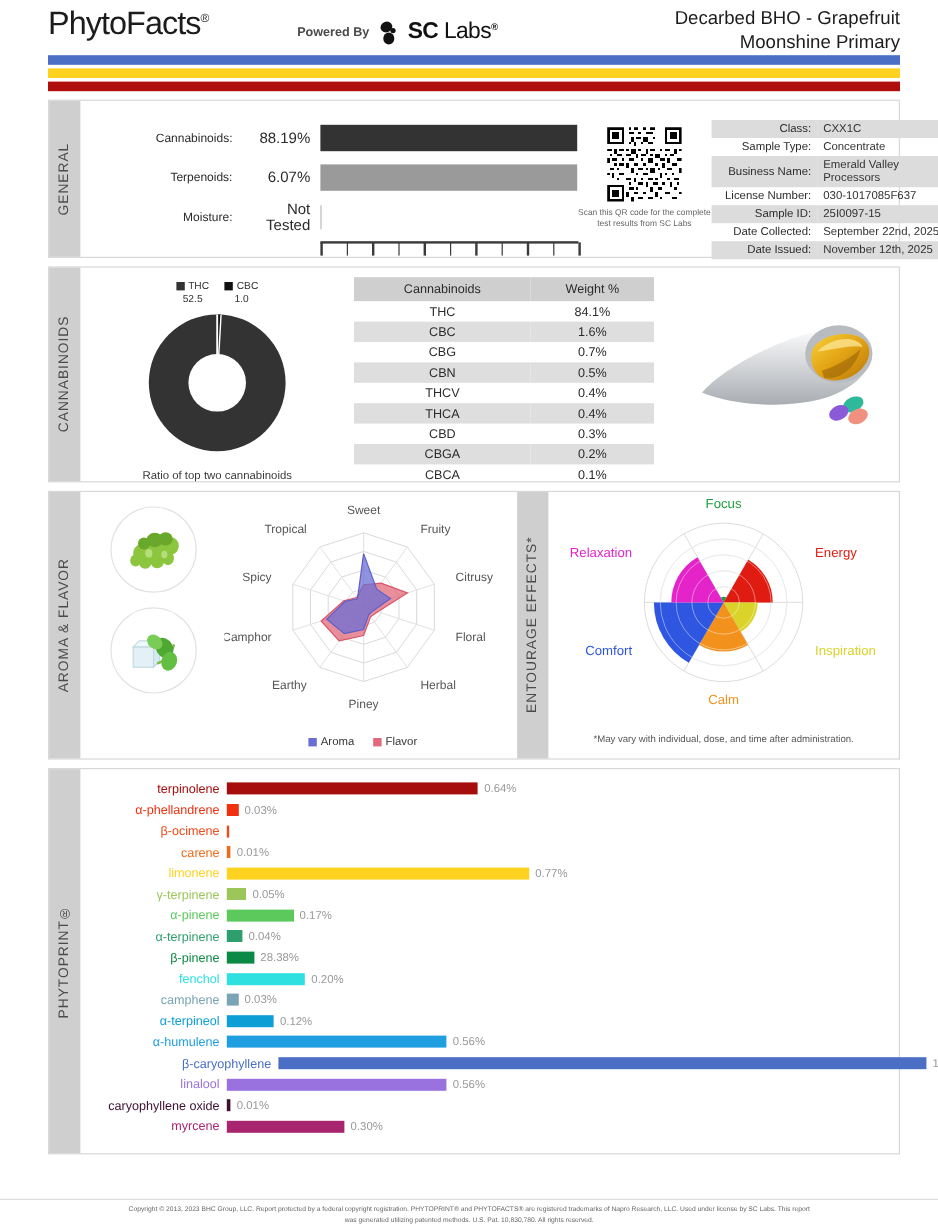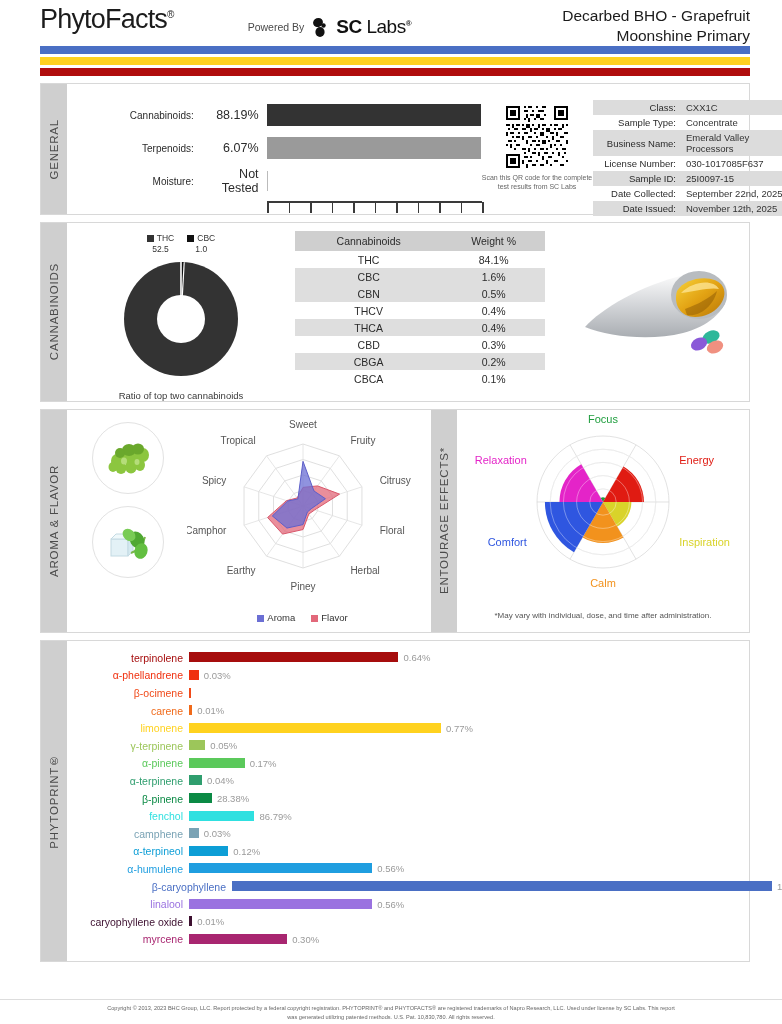--- a/index.html
+++ b/index.html
@@ -11,21 +11,21 @@
     overflow: hidden;
     position: relative;
   }
   .page { width: 782px; height: 1024px; position: relative; padding: 0 8px; }
 
   
   .header { display: flex; align-items: flex-start; padding: 6px 24px 0 32px; height: 44px; }
   .brand { font-size: 27px; font-weight: normal; letter-spacing: -0.8px; color: #1c1c1c; line-height: 1; }
   .brand sup { font-size: 10px; vertical-align: super; }
   .powered { display: flex; align-items: center; gap: 6px; margin-left: 74px; margin-top: 10px; }
-  .powered-label { font-size: 10.5px; color: #4a4a4a; }
+  .powered-label { font-size: 10.5px; color: #4a4a4a; font-weight: bold; }
   .sclabs-logo { display: flex; align-items: center; gap: 4px; }
   .sclabs-text { font-size: 19px; font-weight: bold; color: #111; letter-spacing: -0.5px; }
   .sclabs-text .thin { font-weight: normal; }
   .sclabs-text sup { font-size: 8px; vertical-align: super; }
   .sample-title { margin-left: auto; text-align: right; font-size: 15.5px; color: #1c1c1c; line-height: 1.28; max-width: 260px; }
 
   
   .stripes { margin: 2px 24px 0 32px; }
   .stripe { height: 8px; margin-bottom: 3px; }
 
@@ -356,20 +356,24 @@
           </thead>
         <tbody id="cann-rows">
             <tr>
               <td>THC</td>
               <td>84.1%</td>
             </tr>
             <tr class="alt">
               <td>CBC</td>
               <td>1.6%</td>
             </tr>
+            <tr>
+              <td>CBG</td>
+              <td>0.7%</td>
+            </tr>
             <tr class="alt">
               <td>CBN</td>
               <td>0.5%</td>
             </tr>
             <tr>
               <td>THCV</td>
               <td>0.4%</td>
             </tr>
             <tr class="alt">
               <td>THCA</td>
@@ -597,21 +601,21 @@
           <div class="pp-name" style="color: rgb(11, 138, 69);">β-pinene</div>
           <div class="pp-bar-area">
             <div class="pp-bar" style="width: 22.9091px; background: rgb(11, 138, 69);"></div>
             <div class="pp-val">28.38%</div>
           </div>
         </div>
         <div class="pp-row">
           <div class="pp-name" style="color: rgb(47, 224, 224);">fenchol</div>
           <div class="pp-bar-area">
             <div class="pp-bar" style="width: 65.4545px; background: rgb(47, 224, 224);"></div>
-            <div class="pp-val">86.79%</div>
+            <div class="pp-val">0.20%</div>
           </div>
         </div>
         <div class="pp-row">
           <div class="pp-name" style="color: rgb(122, 163, 181);">camphene</div>
           <div class="pp-bar-area">
             <div class="pp-bar" style="width: 9.81818px; background: rgb(122, 163, 181);"></div>
             <div class="pp-val">0.03%</div>
           </div>
         </div>
         <div class="pp-row">

